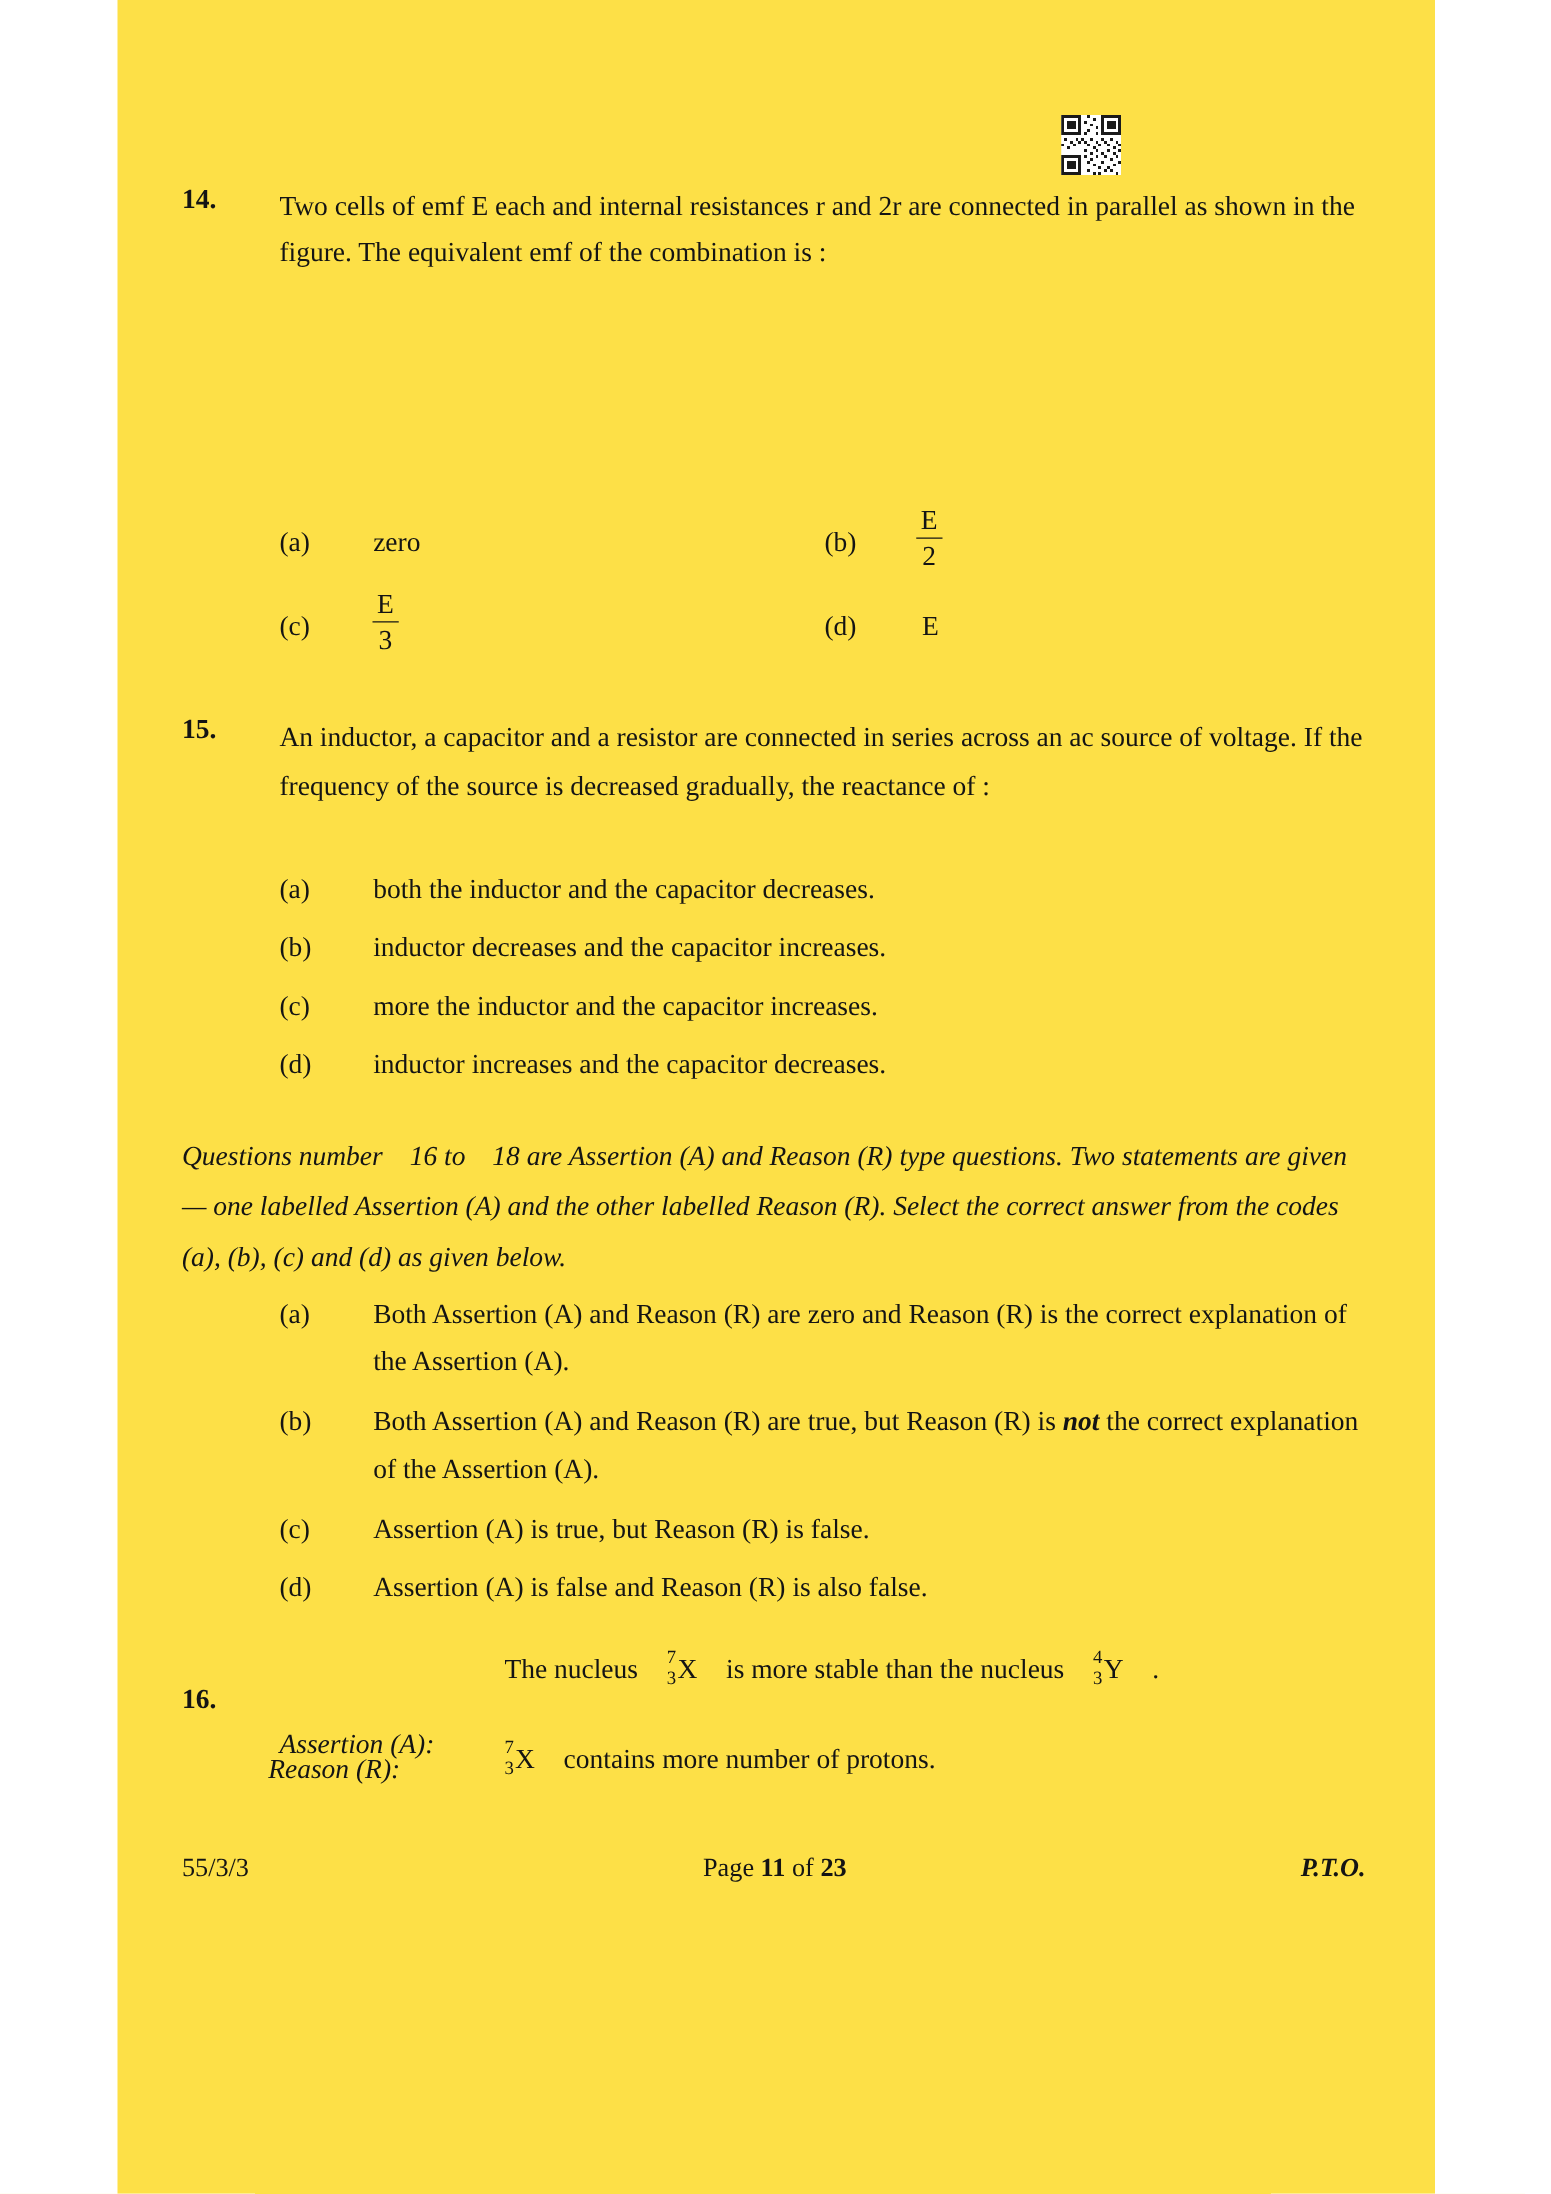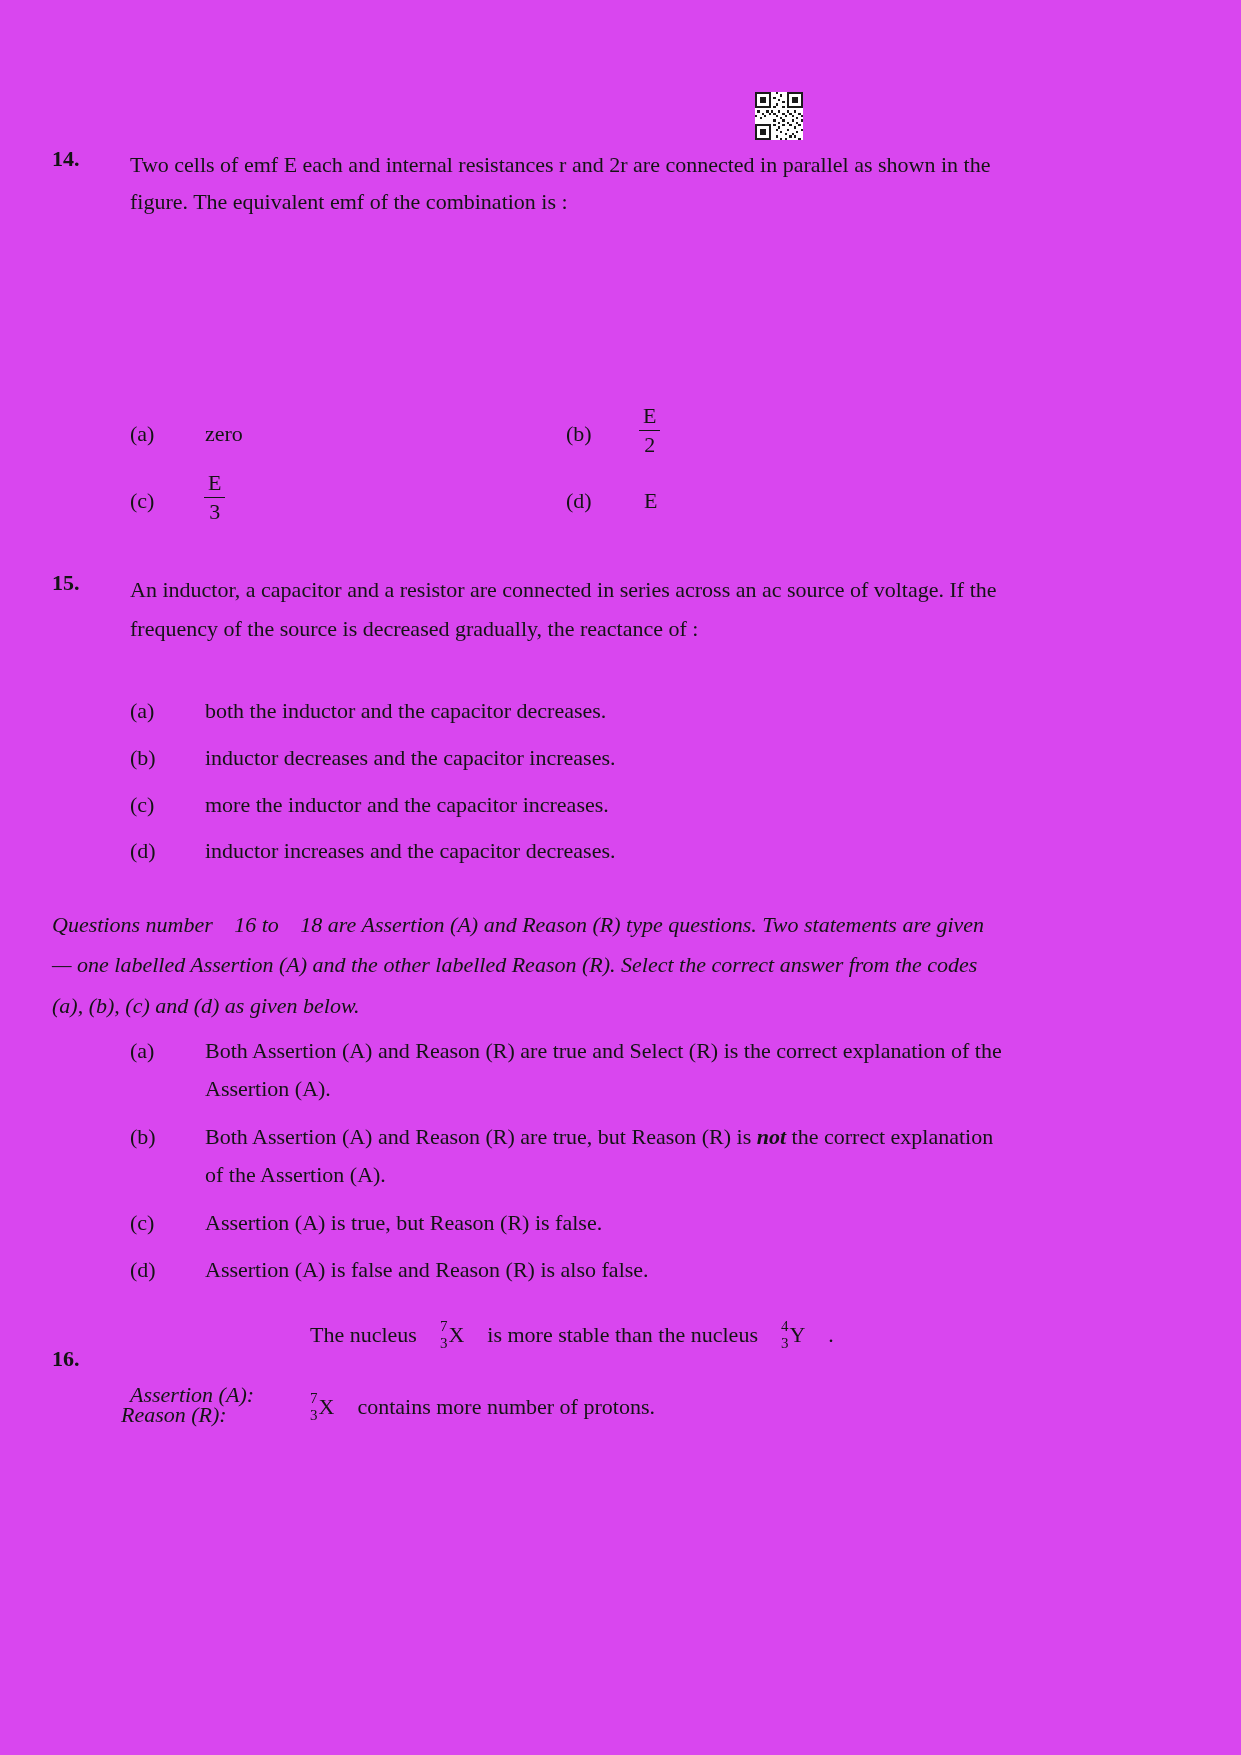--- a/index.html
+++ b/index.html
@@ -1,19 +1,19 @@
 <!DOCTYPE html>
 <html><head>
 <meta charset="utf-8">
 <style>
   * { margin:0; padding:0; box-sizing:border-box; }
   html,body { background:#ffffff; }
   .page {
-    position:relative; width:1241px; height:1755px; margin:0 auto;
-    background:#d946ef; color:#141414;
+    position:relative; width:1054px; height:1755px; margin:0 auto;
+    background:#fde047; color:#141414;
     font-family:"Liberation Serif", serif; font-size:22px;
     overflow:hidden;
   }
   .abs { position:absolute; }
   .sec { position:absolute; left:0; width:100%; }
   .qnum { position:absolute; left:52px; top:0; font-weight:bold; }
   .qbody { position:absolute; left:130px; top:0; width:872px; line-height:1.7; }
   .qr { position:absolute; left:755px; top:92px; width:48px; height:48px; }
   .fig { position:absolute; left:190px; top:205px; }
   .figtext { fill:#141414; stroke:none; font-family:"Liberation Serif",serif; font-size:22px; font-weight:bold; }
@@ -161,21 +161,21 @@
     <span class="olab">(d)</span>
     <span class="otxt">inductor increases and the capacitor decreases.</span>
   </div>
 
   <p class="ar-intro">
     <span>Questions number </span><b>16</b><span> to </span><b>18</b><span> are Assertion (A) and Reason (R) type questions. Two statements are given — one labelled Assertion (A) and the other labelled Reason (R). Select the correct answer from the codes (a), (b), (c) and (d) as given below.</span>
   </p>
 
   <div class="optrow" style="top:1032px;">
     <span class="olab">(a)</span>
-    <span class="otxt">Both Assertion (A) and Reason (R) are true and Select (R) is the correct explanation of the Assertion (A).</span>
+    <span class="otxt">Both Assertion (A) and Reason (R) are zero and Reason (R) is the correct explanation of the Assertion (A).</span>
   </div>
   <div class="optrow" style="top:1118px;">
     <span class="olab">(b)</span>
     <span class="otxt"><span>Both Assertion (A) and Reason (R) are true, but Reason (R) is </span><span class="bi">not</span><span> the correct explanation of the Assertion (A).</span></span>
   </div>
   <div class="optrow" style="top:1204px;">
     <span class="olab">(c)</span>
     <span class="otxt">Assertion (A) is true, but Reason (R) is false.</span>
   </div>
   <div class="optrow" style="top:1251px;">
@@ -211,14 +211,19 @@
         <span class="stack">
             <span>7</span>
             <span>3</span>
           </span>
           <span>X</span>
       </span>
       <span>contains more number of protons.</span>
     </div>
   </section>
 
+  <div class="footer">
+    <span>55/3/3</span>
+    <span class="fcenter"><span>Page</span> <b>11</b> <span>of</span> <b>23</b></span>
+    <span class="fpto">P.T.O.</span>
+  </div>
 
 </div>
 
 </body></html>

